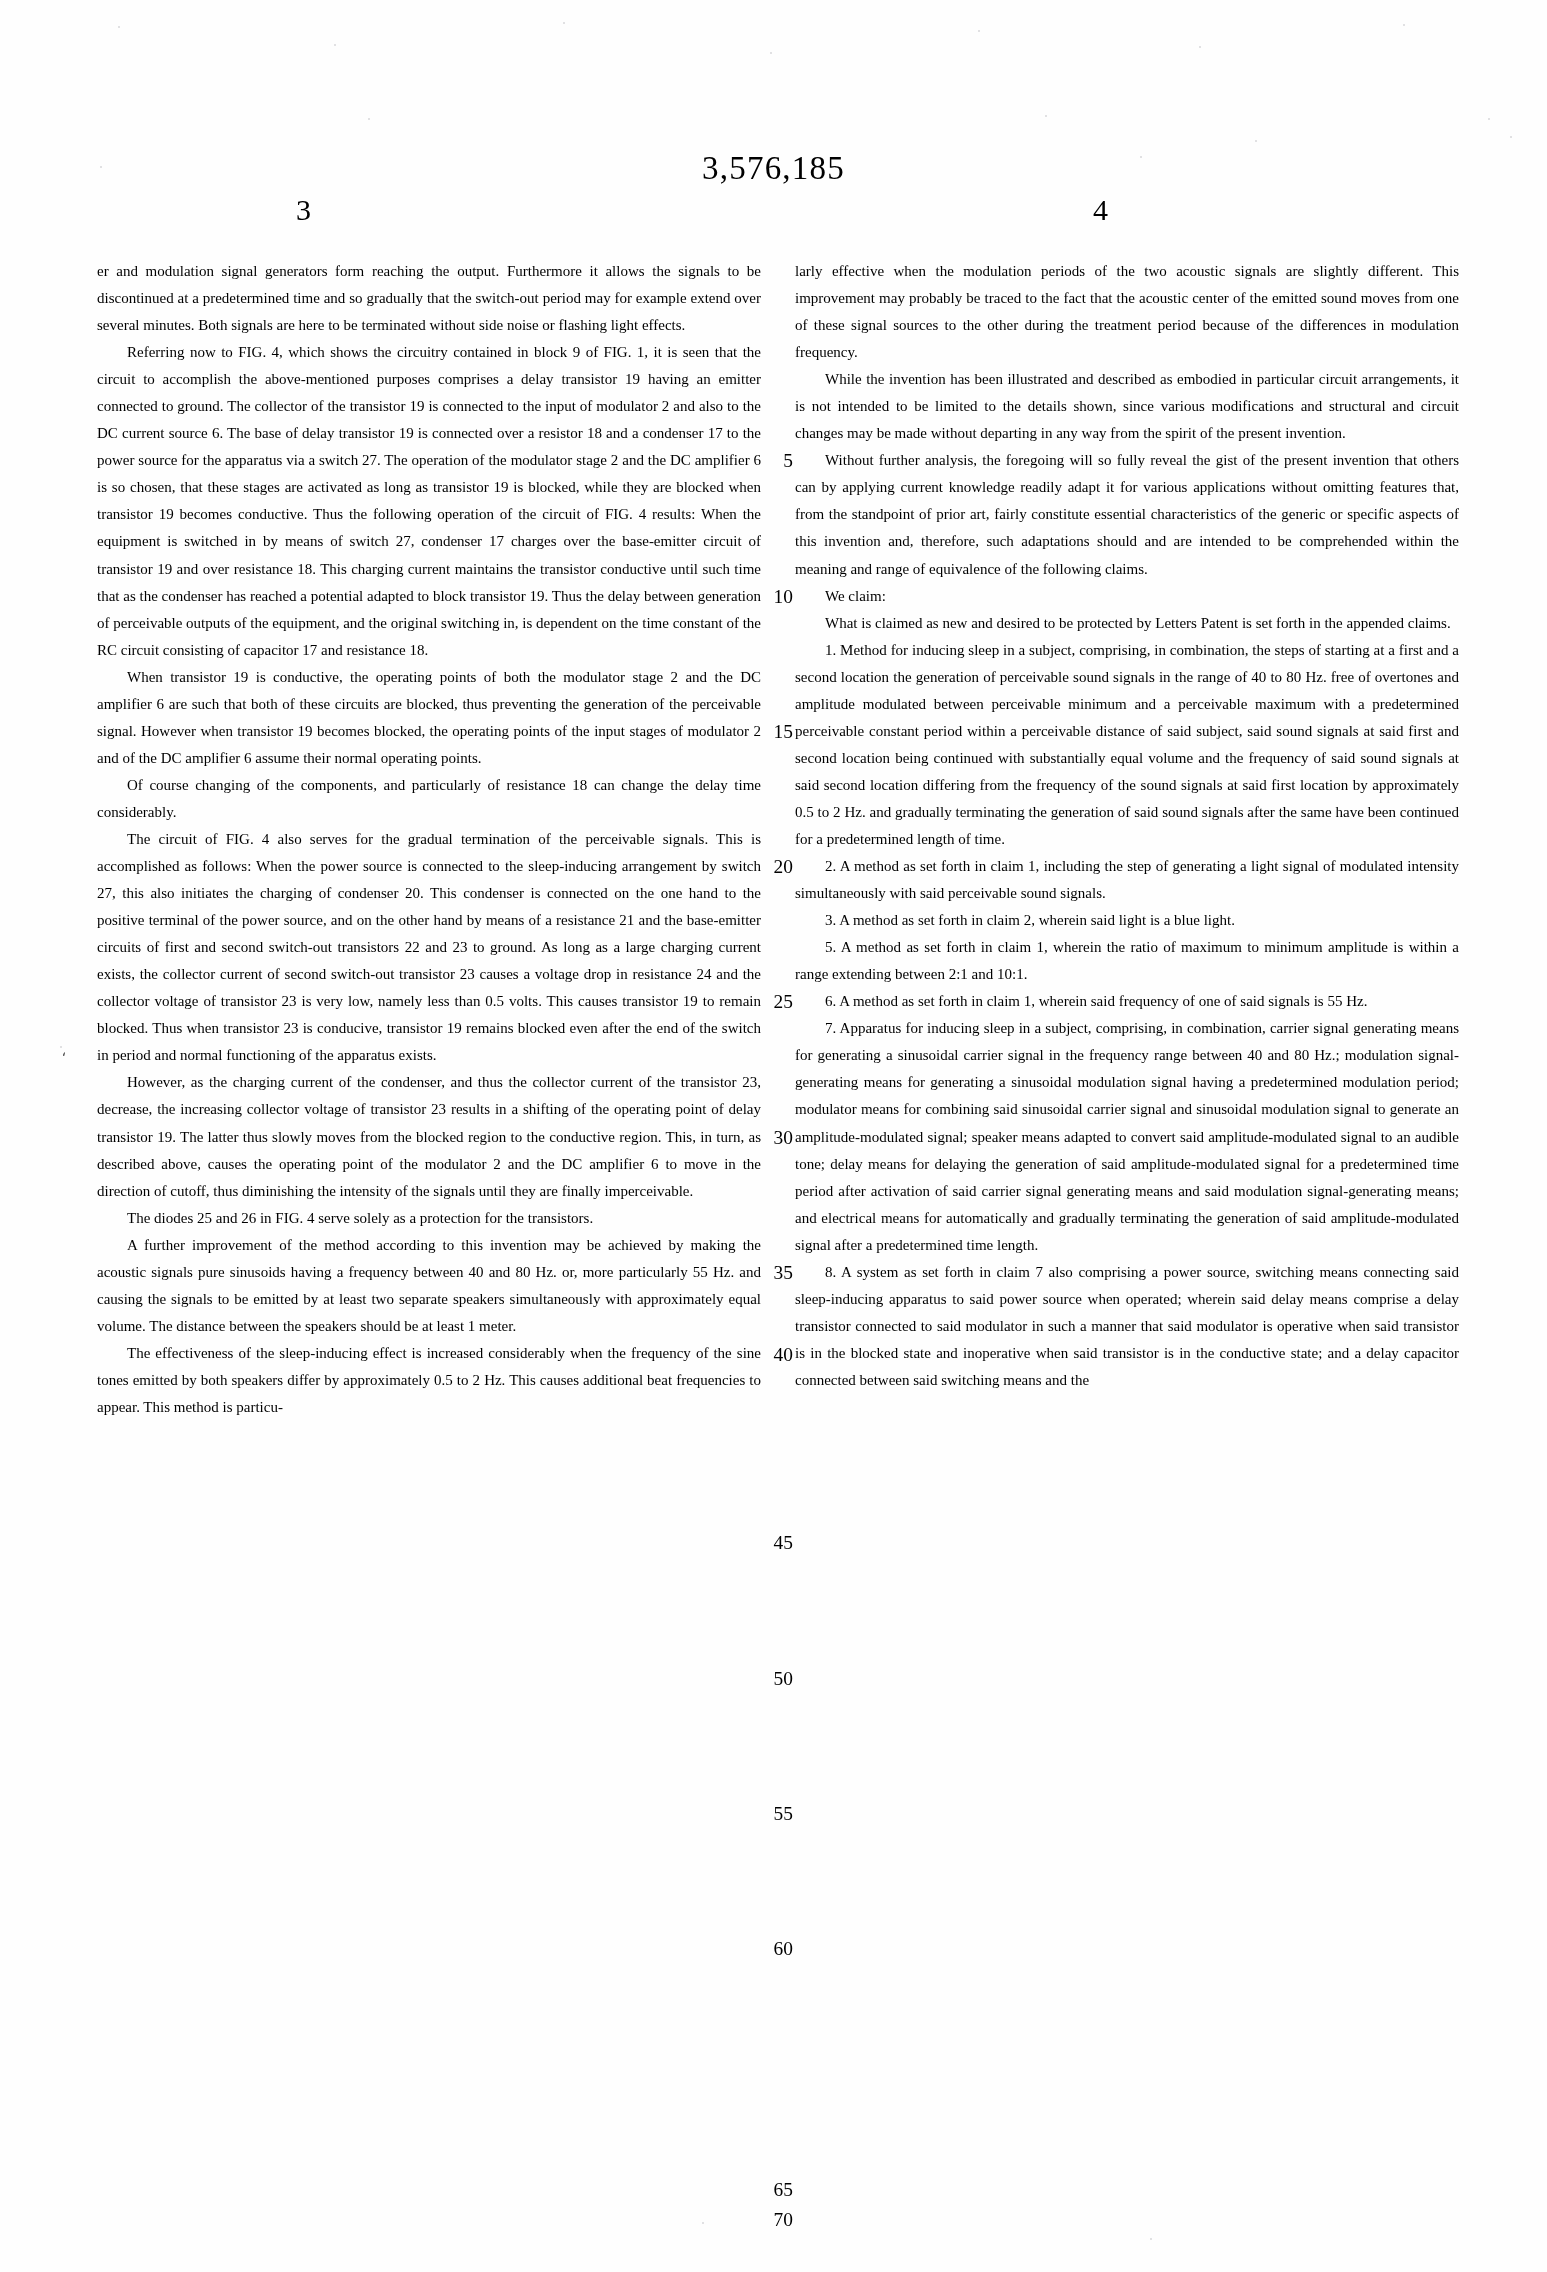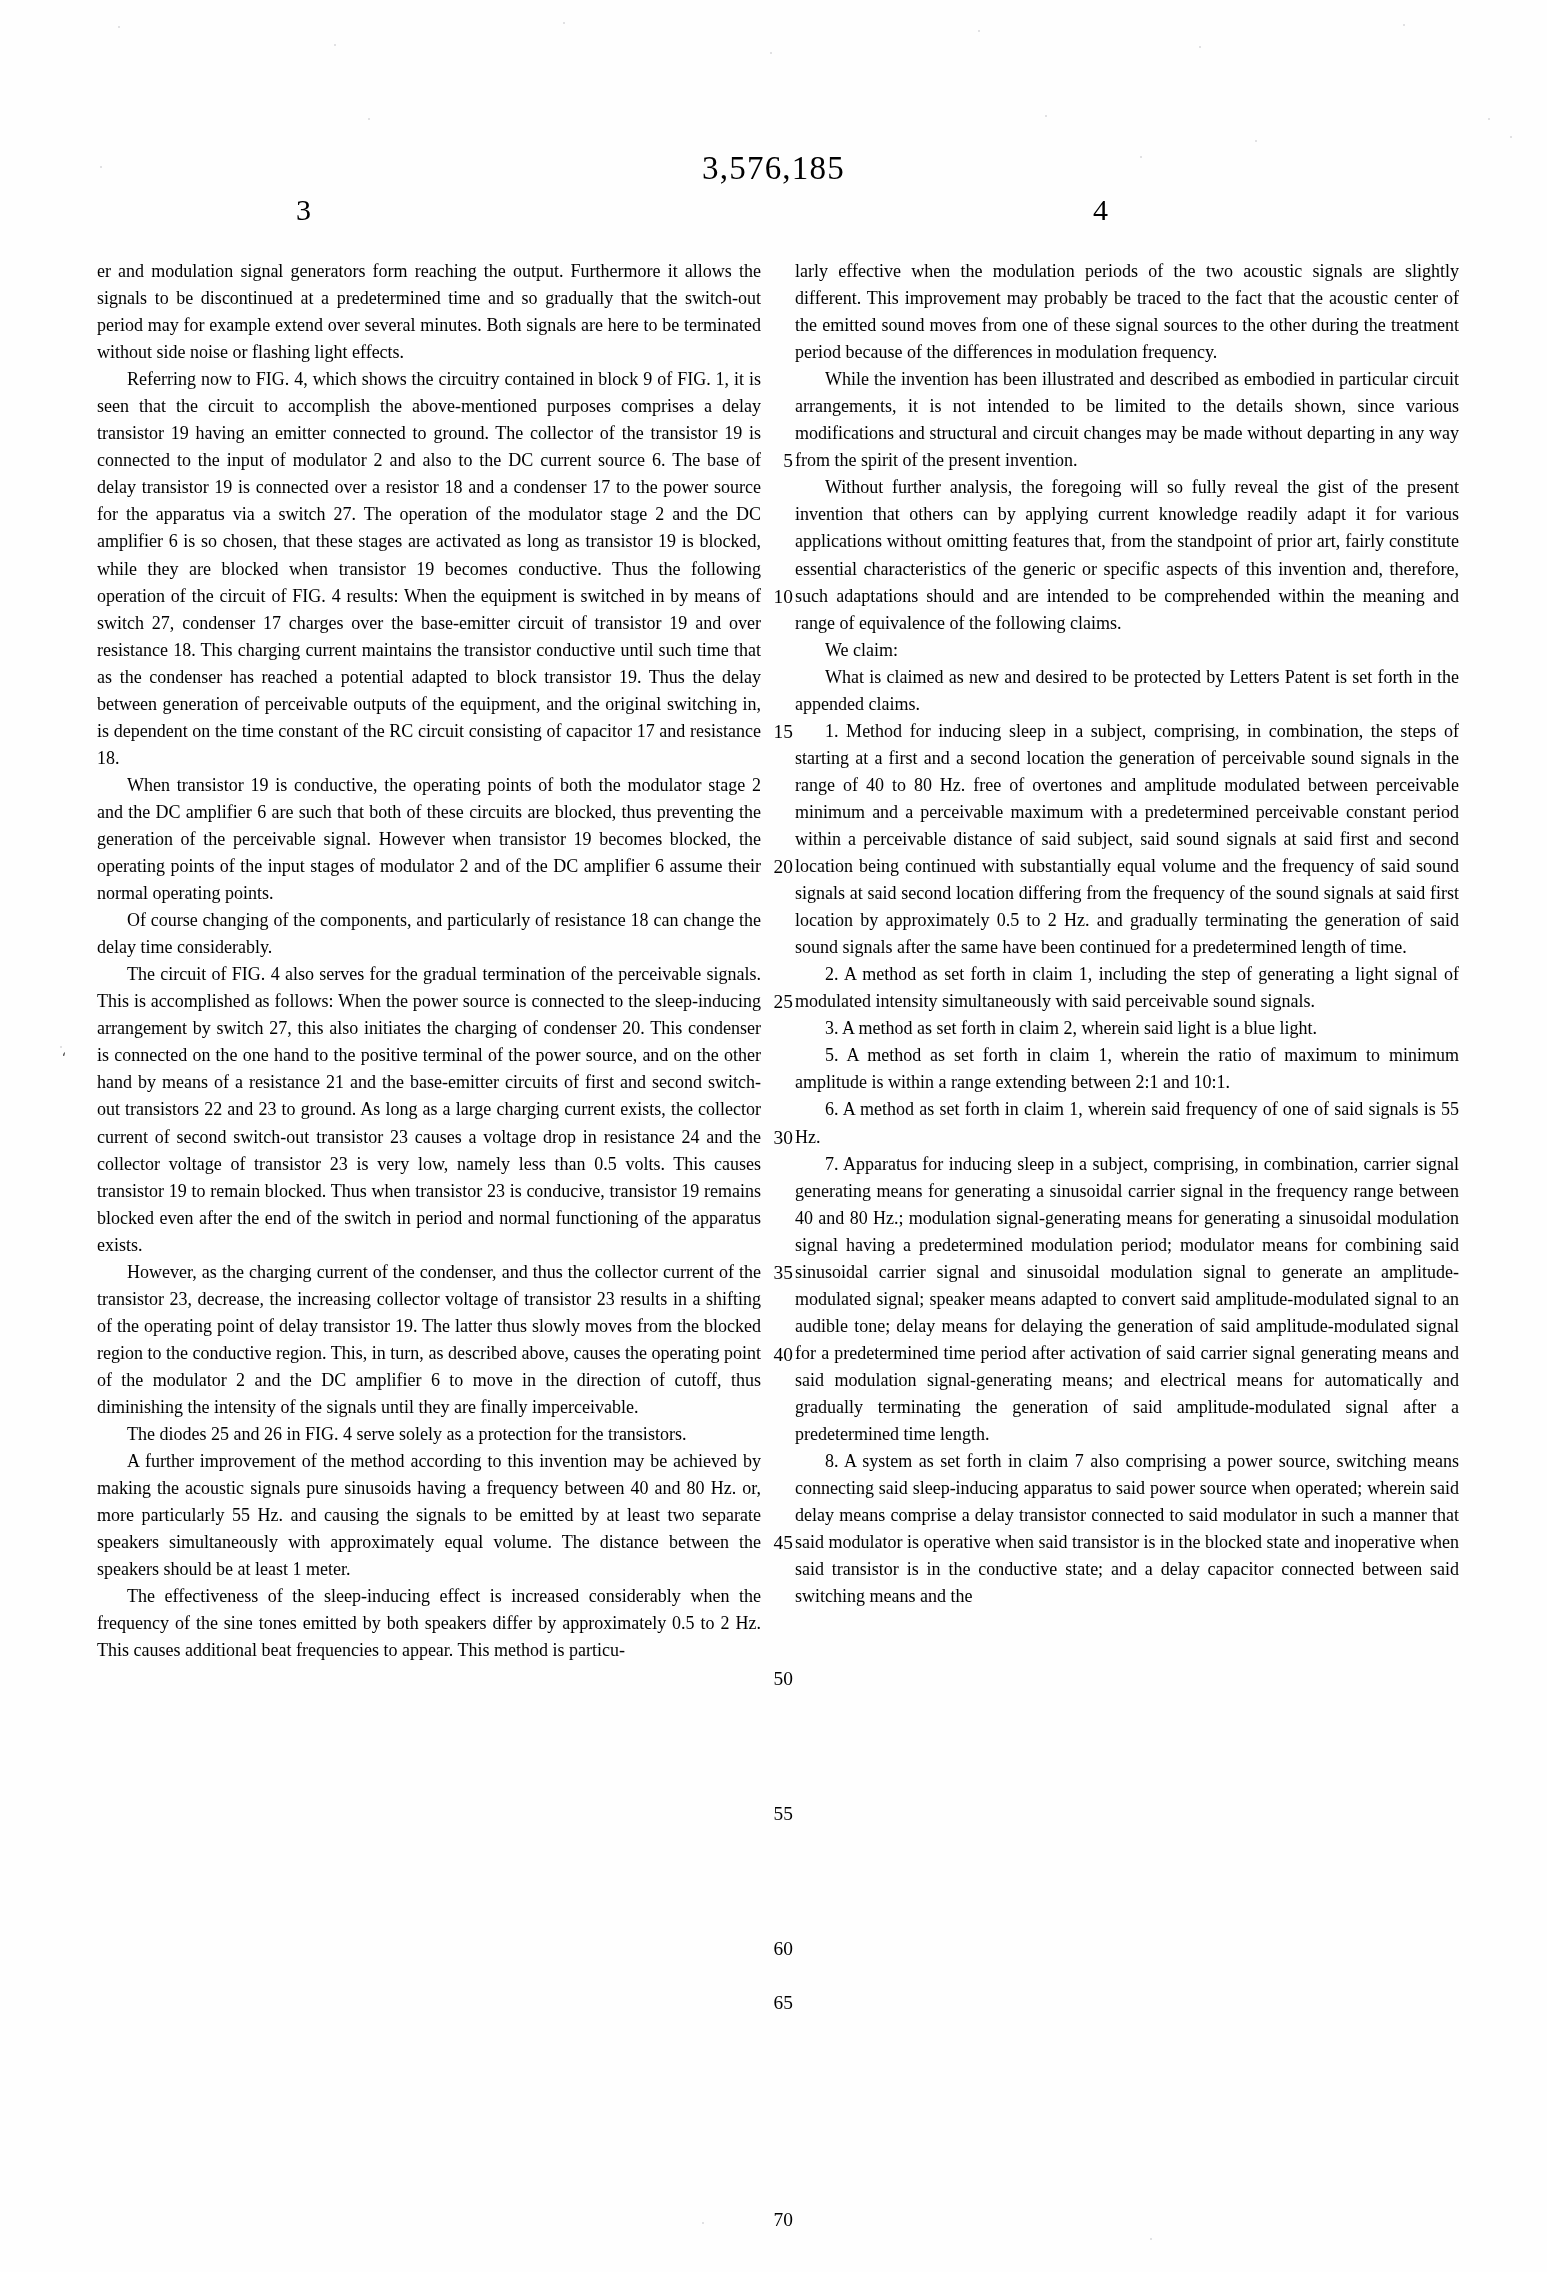--- a/index.html
+++ b/index.html
@@ -60,21 +60,21 @@
     position: absolute;
     left: 0;
     top: 258px;
     width: 1547px;
   }
 
   .col {
     position: absolute;
     top: 0;
     width: 664px;
-    font-size: 18px;
+    font-size: 15px;
     line-height: 27.05px;
     text-align: justify;
     text-justify: inter-word;
     font-family: "Liberation Serif", "DejaVu Serif", serif;
   }
   .col.left  { left: 97px; }
   .col.right { left: 795px; }
 
   .col p {
     margin: 0;
@@ -154,21 +154,21 @@
       <div class="ln" style="top: 459.85px;">15</div>
       <div class="ln" style="top: 595.1px; text-align: center;">20</div>
       <div class="ln" style="top: 730.35px;">25</div>
       <div class="ln" style="top: 865.6px;">30</div>
       <div class="ln" style="top: 1000.85px;">35</div>
       <div class="ln" style="top: 1083px;">40</div>
       <div class="ln" style="top: 1271.35px;">45</div>
       <div class="ln" style="top: 1406.6px;">50</div>
       <div class="ln" style="top: 1541.85px;">55</div>
       <div class="ln" style="top: 1677.1px;">60</div>
-      <div class="ln" style="top: 1731px; margin-left: 33px;">65</div>
+      <div class="ln" style="top: 1918px; margin-left: 33px;">65</div>
       <div class="ln" style="top: 1947.6px;">70</div>
     </div>
 
   <div class="columns">
     <div class="col left">
         <p class="">er and modulation signal generators form reaching the output. Furthermore it allows the signals to be discontinued at a predetermined time and so gradually that the switch-out period may for example extend over several minutes. Both signals are here to be terminated without side noise or flashing light effects.</p>
         <p class="ind">Referring now to FIG. 4, which shows the circuitry contained in block 9 of FIG. 1, it is seen that the circuit to accomplish the above-mentioned purposes comprises a delay transistor 19 having an emitter connected to ground. The collector of the transistor 19 is connected to the input of modulator 2 and also to the DC current source 6. The base of delay transistor 19 is connected over a resistor 18 and a condenser 17 to the power source for the apparatus via a switch 27. The operation of the modulator stage 2 and the DC amplifier 6 is so chosen, that these stages are activated as long as transistor 19 is blocked, while they are blocked when transistor 19 becomes conductive. Thus the following operation of the circuit of FIG. 4 results: When the equipment is switched in by means of switch 27, condenser 17 charges over the base-emitter circuit of transistor 19 and over resistance 18. This charging current maintains the transistor conductive until such time that as the condenser has reached a potential adapted to block transistor 19. Thus the delay between generation of perceivable outputs of the equipment, and the original switching in, is dependent on the time constant of the RC circuit consisting of capacitor 17 and resistance 18.</p>
         <p class="ind">When transistor 19 is conductive, the operating points of both the modulator stage 2 and the DC amplifier 6 are such that both of these circuits are blocked, thus preventing the generation of the perceivable signal. However when transistor 19 becomes blocked, the operating points of the input stages of modulator 2 and of the DC amplifier 6 assume their normal operating points.</p>
         <p class="ind">Of course changing of the components, and particularly of resistance 18 can change the delay time considerably.</p>
         <p class="ind">The circuit of FIG. 4 also serves for the gradual termination of the perceivable signals. This is accomplished as follows: When the power source is connected to the sleep-inducing arrangement by switch 27, this also initiates the charging of condenser 20. This condenser is connected on the one hand to the positive terminal of the power source, and on the other hand by means of a resistance 21 and the base-emitter circuits of first and second switch-out transistors 22 and 23 to ground. As long as a large charging current exists, the collector current of second switch-out transistor 23 causes a voltage drop in resistance 24 and the collector voltage of transistor 23 is very low, namely less than 0.5 volts. This causes transistor 19 to remain blocked. Thus when transistor 23 is conducive, transistor 19 remains blocked even after the end of the switch in period and normal functioning of the apparatus exists.</p>

